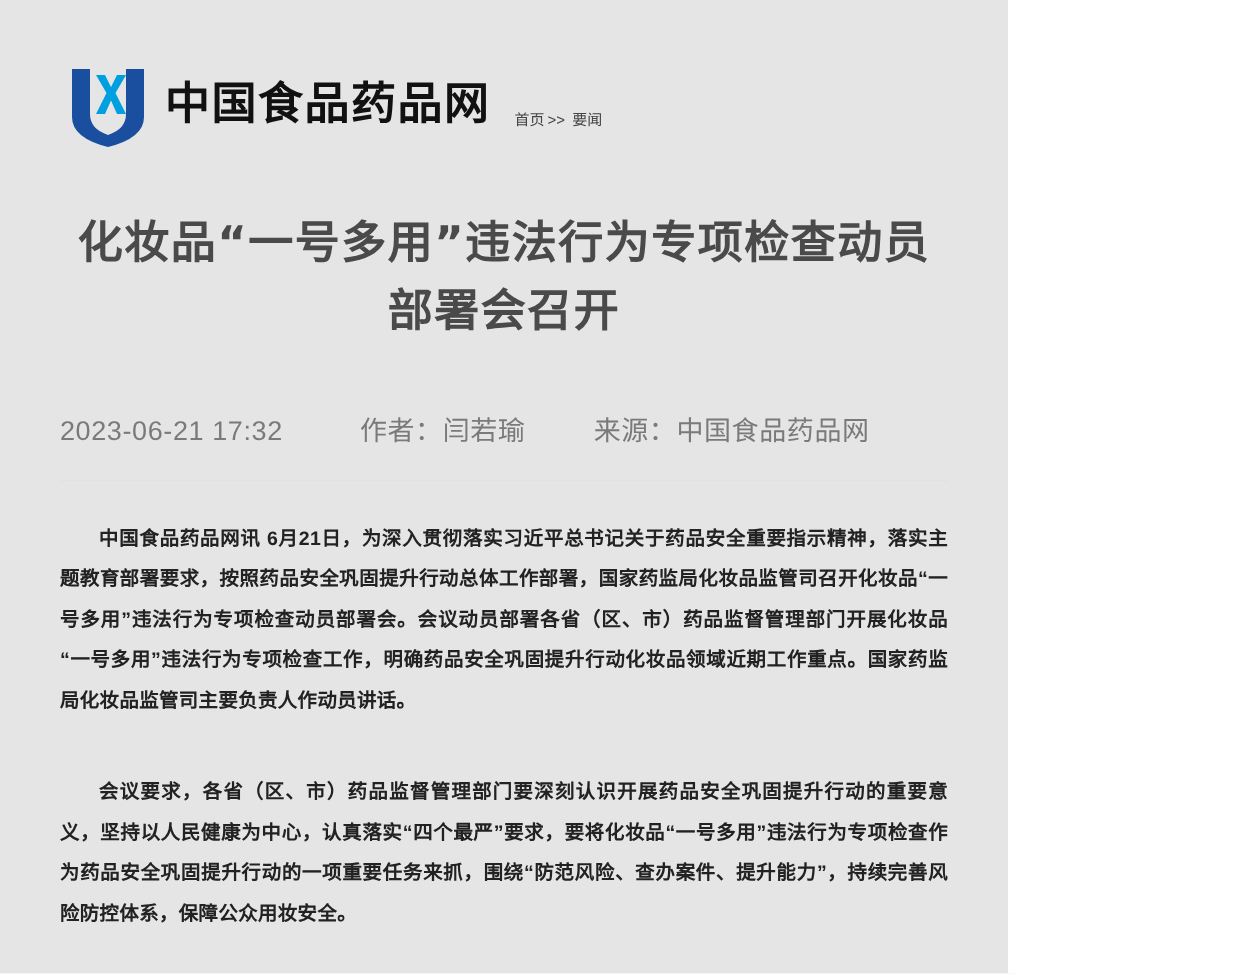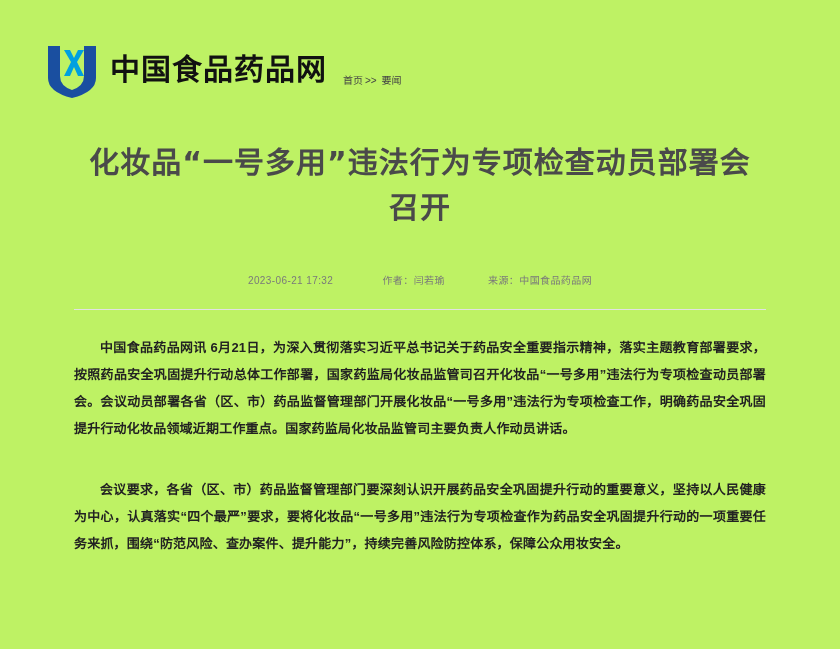--- a/index.html
+++ b/index.html
@@ -7,24 +7,24 @@
   html, body {
     margin: 0;
     padding: 0;
     width: 840px;
     height: 649px;
     background: #ffffff;
     font-family: "Liberation Sans", "DejaVu Sans", sans-serif;
   }
   .page {
     position: relative;
-    width: 840px;
+    width: 672px;
     height: 649px;
     overflow: hidden;
-    background: #bef264;
+    background: #e5e5e5;
   }
 
   
   .header {
     display: flex;
     align-items: flex-end;
     padding: 22px 0 0 44px;
     height: 98px;
   }
   .logo-block {
@@ -71,36 +71,36 @@
     color: #444444;
     text-decoration: none;
   }
   .breadcrumb .sep {
     margin: 0 2px;
     color: #444444;
   }
 
   
   .article {
-    padding: 0 74px;
+    padding: 0 40px;
   }
   .article-title {
     margin: 42px 0 0 0;
     font-family: "DejaVu Sans", "Liberation Sans", sans-serif;
     font-size: 30px;
     font-weight: bold;
     color: #4a4a4a;
     text-align: center;
     line-height: 1.5;
     letter-spacing: 1px;
   }
   .meta {
     margin-top: 42px;
-    text-align: center;
-    font-size: 10px;
+    text-align: left;
+    font-size: 18px;
     color: #7a7a7a;
     letter-spacing: 0.4px;
   }
   .meta span { display: inline-block; }
   .meta .meta-gap-1 { margin-left: 46px; }
   .meta .meta-gap-2 { margin-left: 40px; }
 
   .divider {
     margin: 22px 0 0 0;
     height: 1px;

